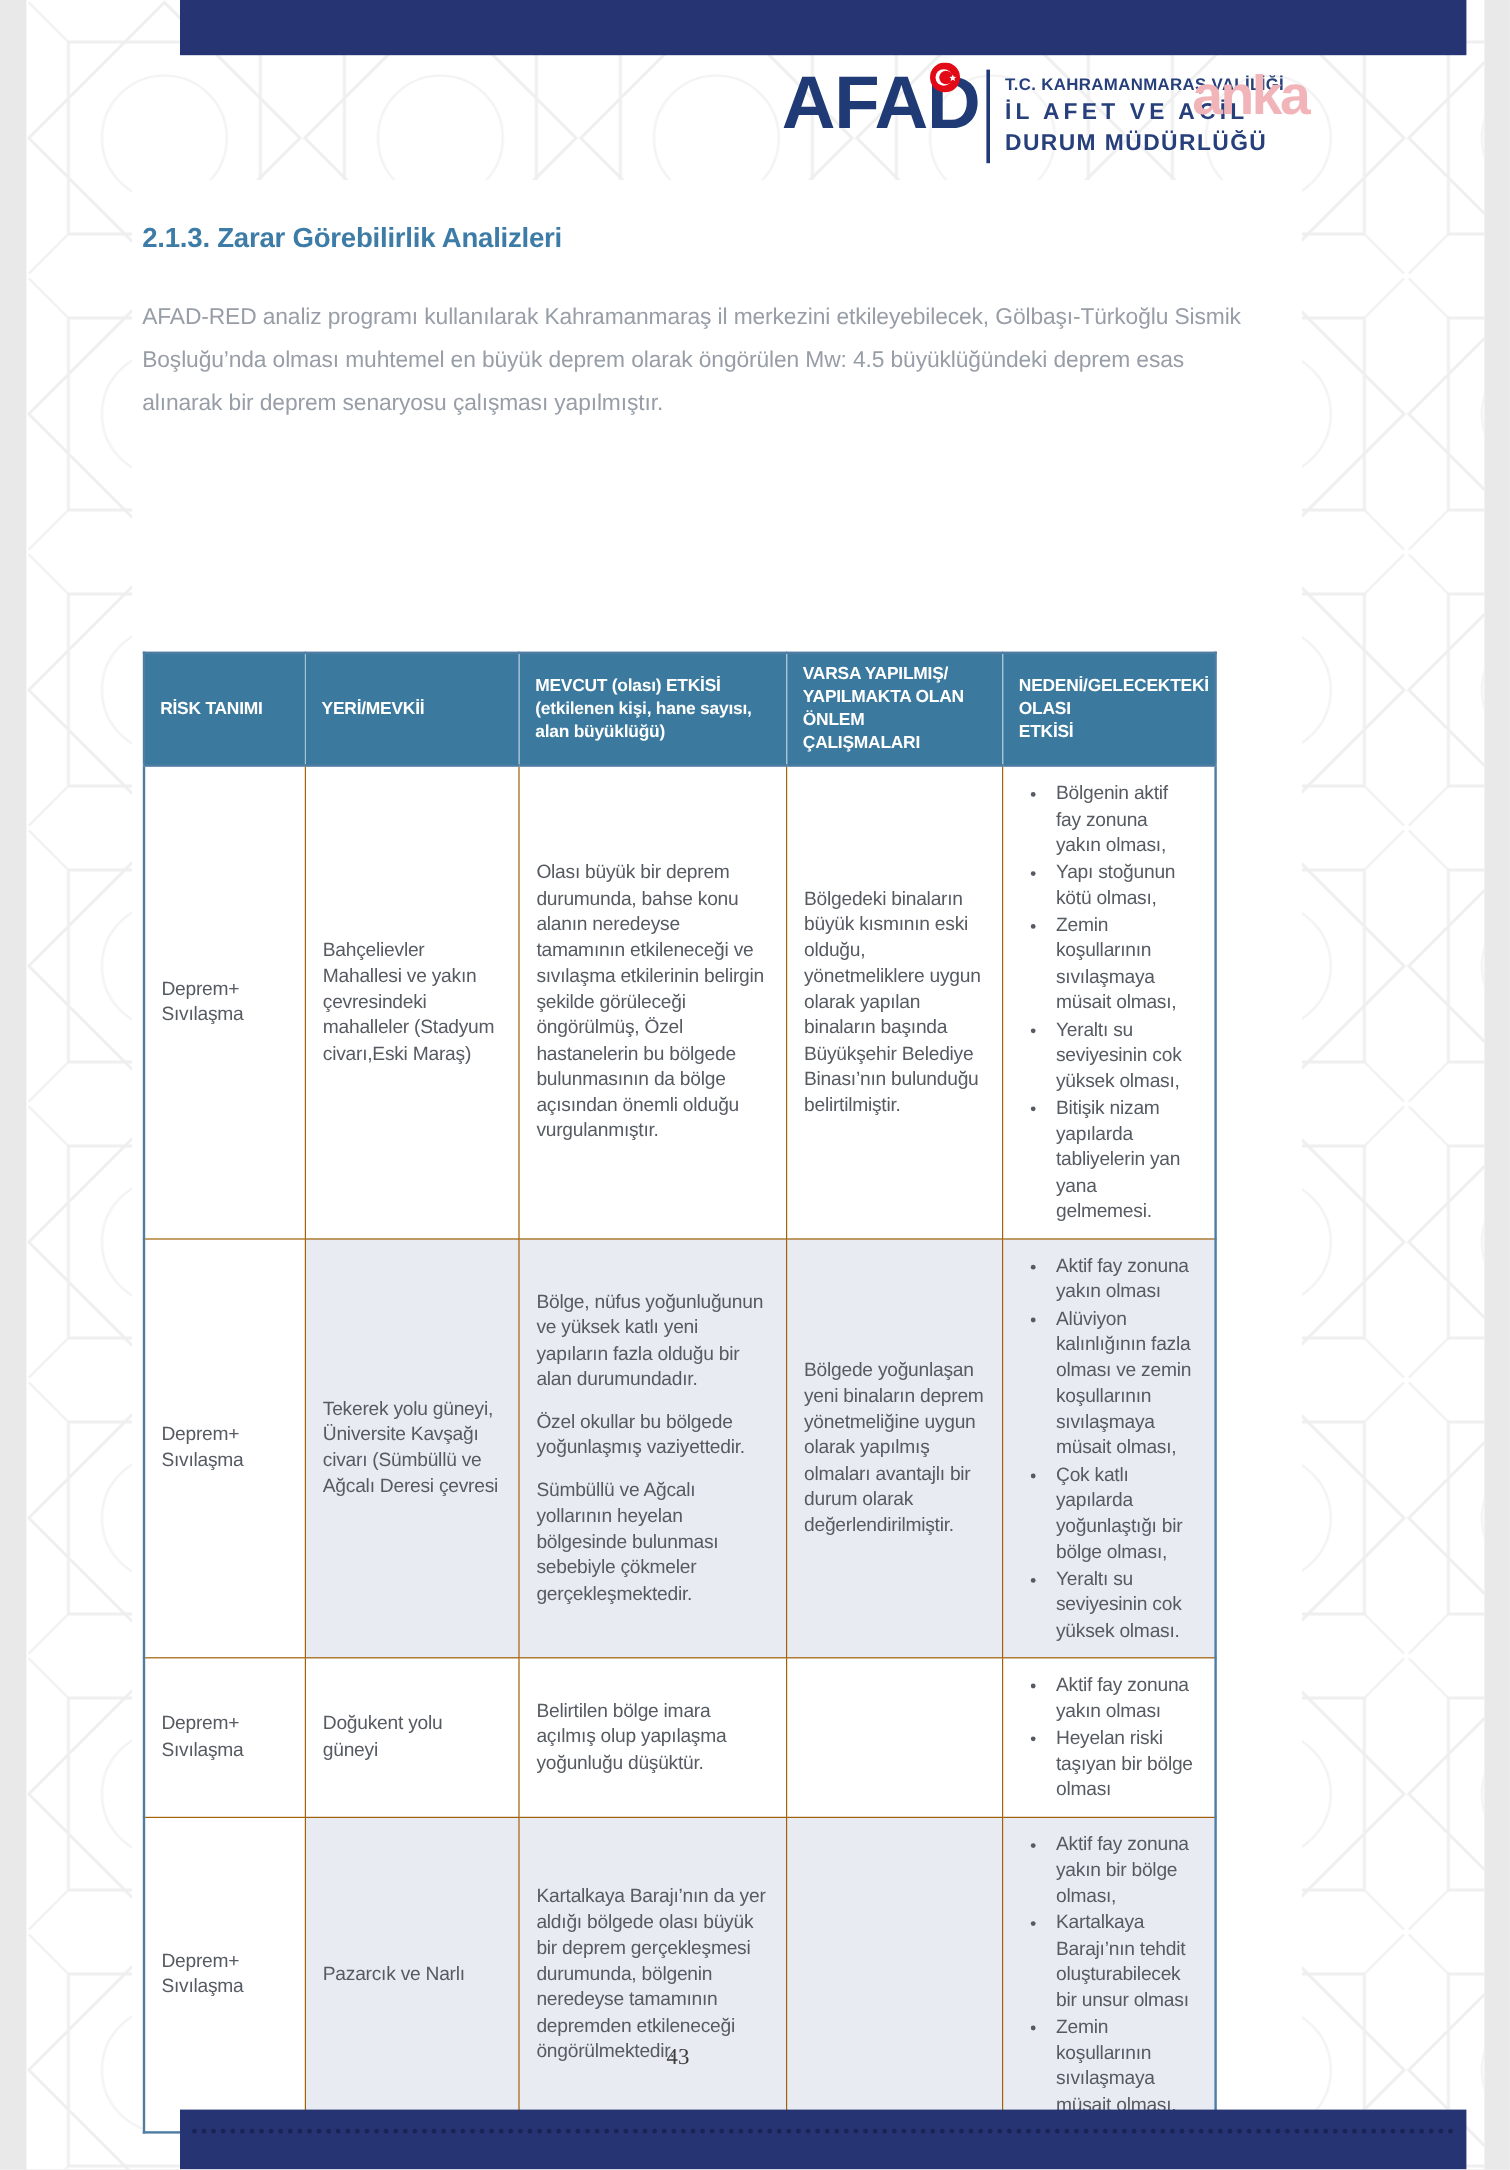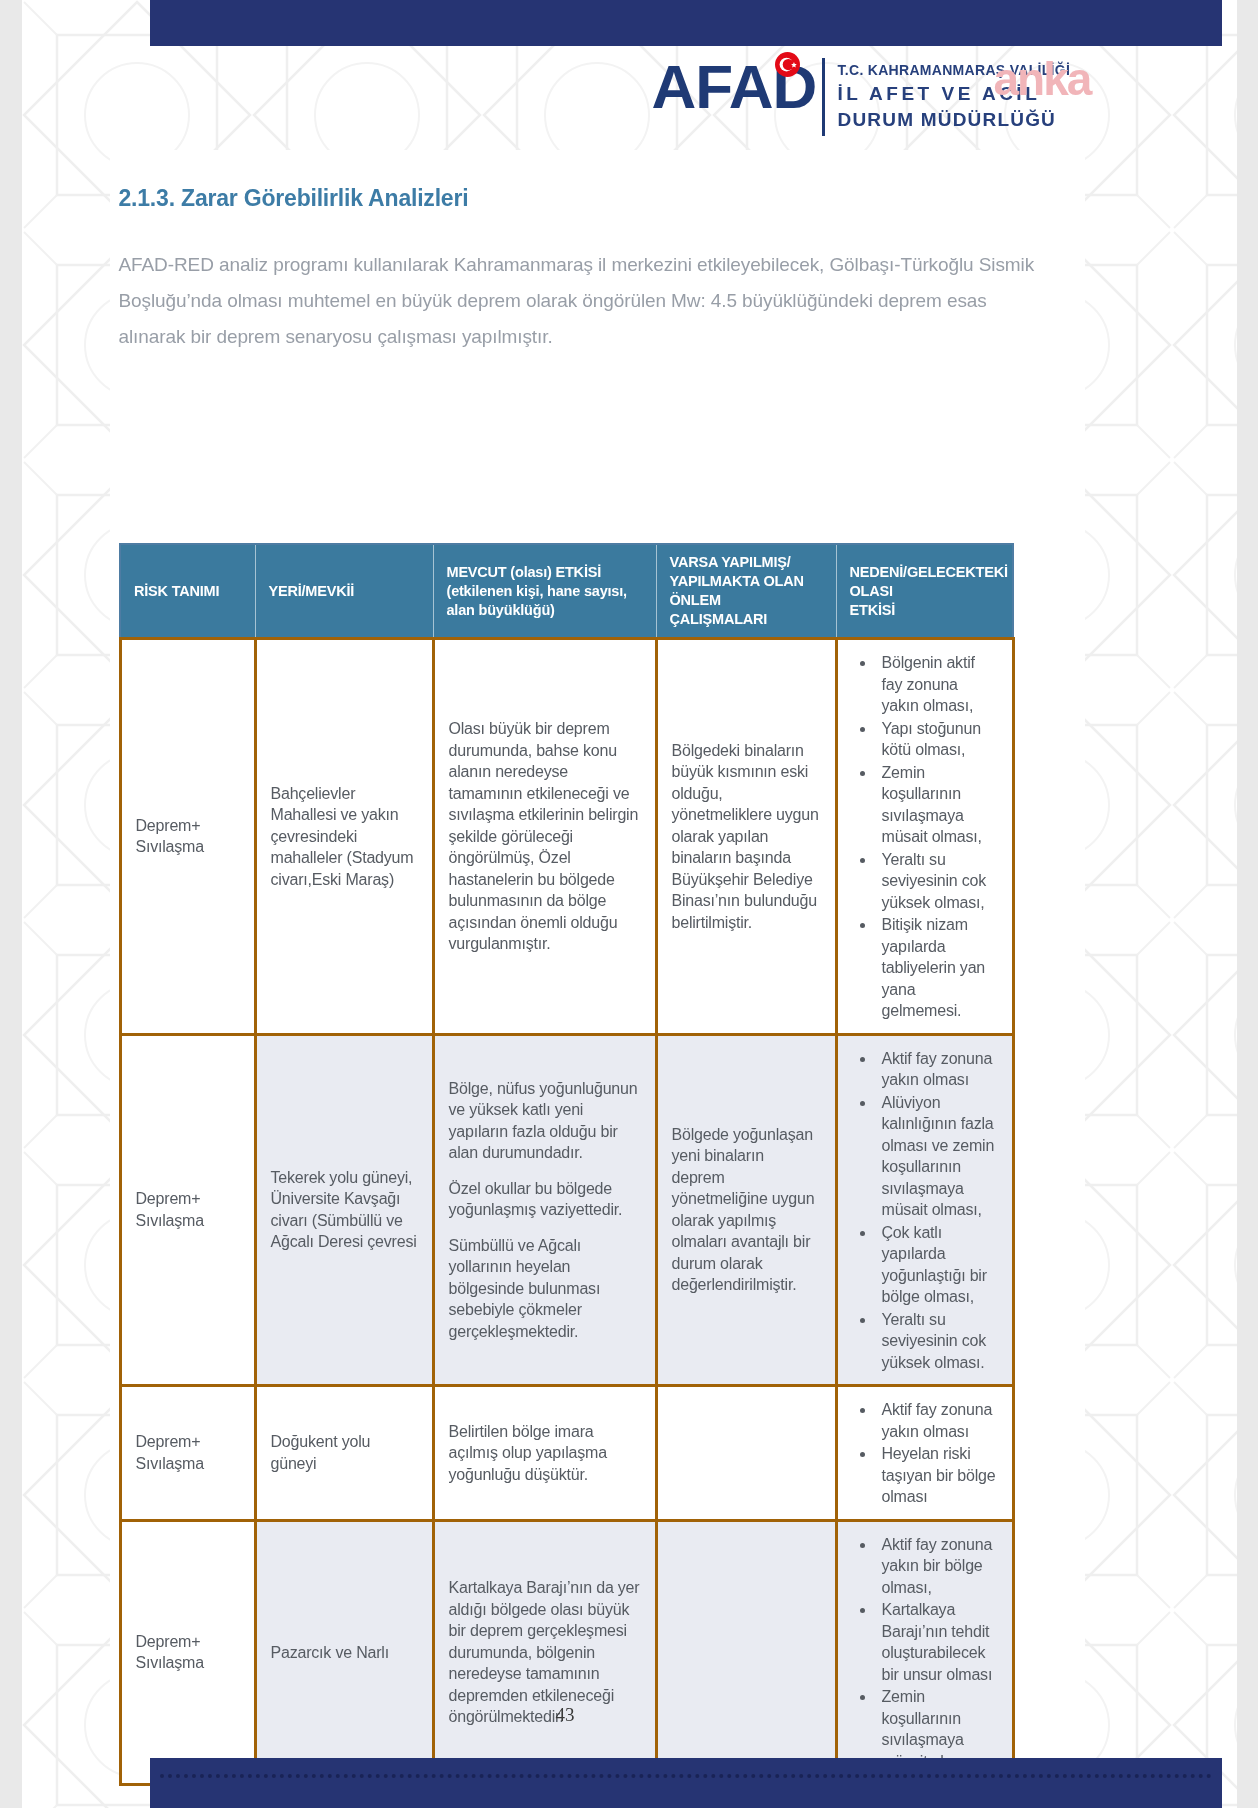--- a/index.html
+++ b/index.html
@@ -35,21 +35,21 @@
   .par-2{top:340px;}
 
   
   .risk-table{position:absolute;left:97px;top:543px;width:893px;border-collapse:collapse;
         table-layout:fixed;border:2px solid #4e7ca3;background:#fff;}
   .risk-table th{background:#3b7a9e;color:#ffffff;text-align:left;vertical-align:middle;
         font-size:14.5px;line-height:19px;padding:8px 13px;border:1px solid rgba(255,255,255,.55);
         border-bottom:2px solid #4e7ca3;letter-spacing:-.2px;}
   .risk-table th .th-label{font-weight:bold;white-space:pre-line;}
   .risk-table th .th-sub{font-weight:bold;white-space:pre-line;margin-top:32px;}
-  .risk-table td{border:3px solid #a16207;padding:10px 14px;font-size:16px;line-height:21.5px;
+  .risk-table td{border:1px solid #a16207;padding:10px 14px;font-size:16px;line-height:21.5px;
         color:#565b62;vertical-align:middle;letter-spacing:-.2px;}
   .risk-table td.alt{background:#e9ebf2;}
   .risk-table tbody tr:nth-child(1){height:280px;}
   .risk-table tbody tr:nth-child(2){height:257px;}
   .risk-table tbody tr:nth-child(3){height:106px;}
   .risk-table tbody tr:nth-child(4){height:194px;}
   td.cell-risk{white-space:pre-line;}
   td.cell-current p,td.cell-measures p{margin:0 0 14px 0;}
   td.cell-current p:last-child,td.cell-measures p:last-child{margin-bottom:0;}
   td.cell-causes{vertical-align:top;padding-top:12px;}

